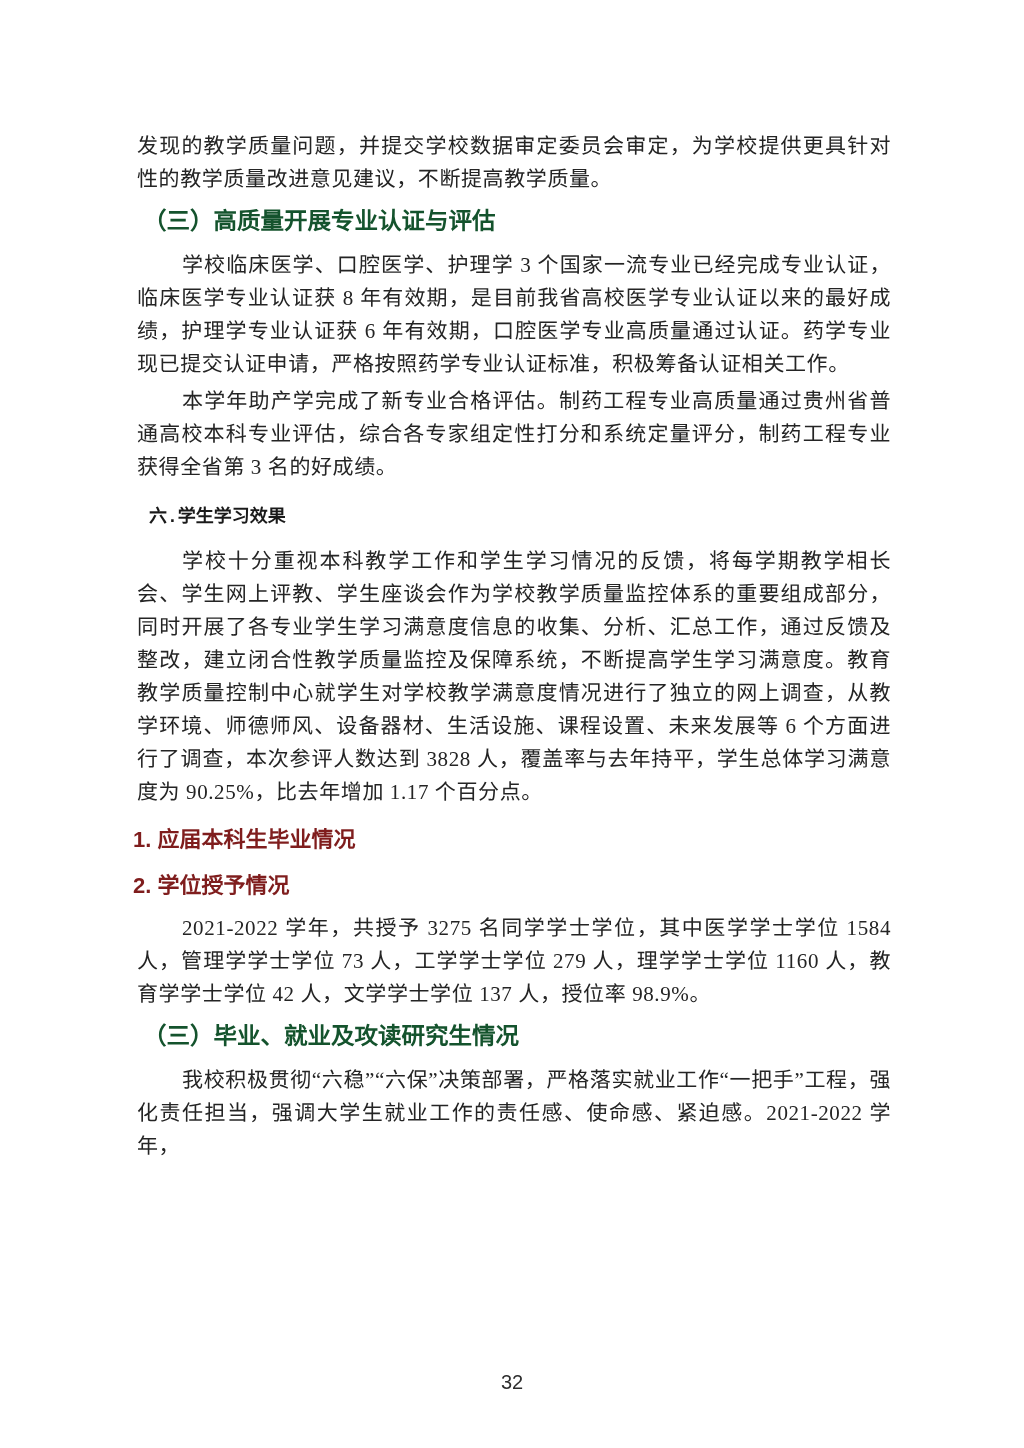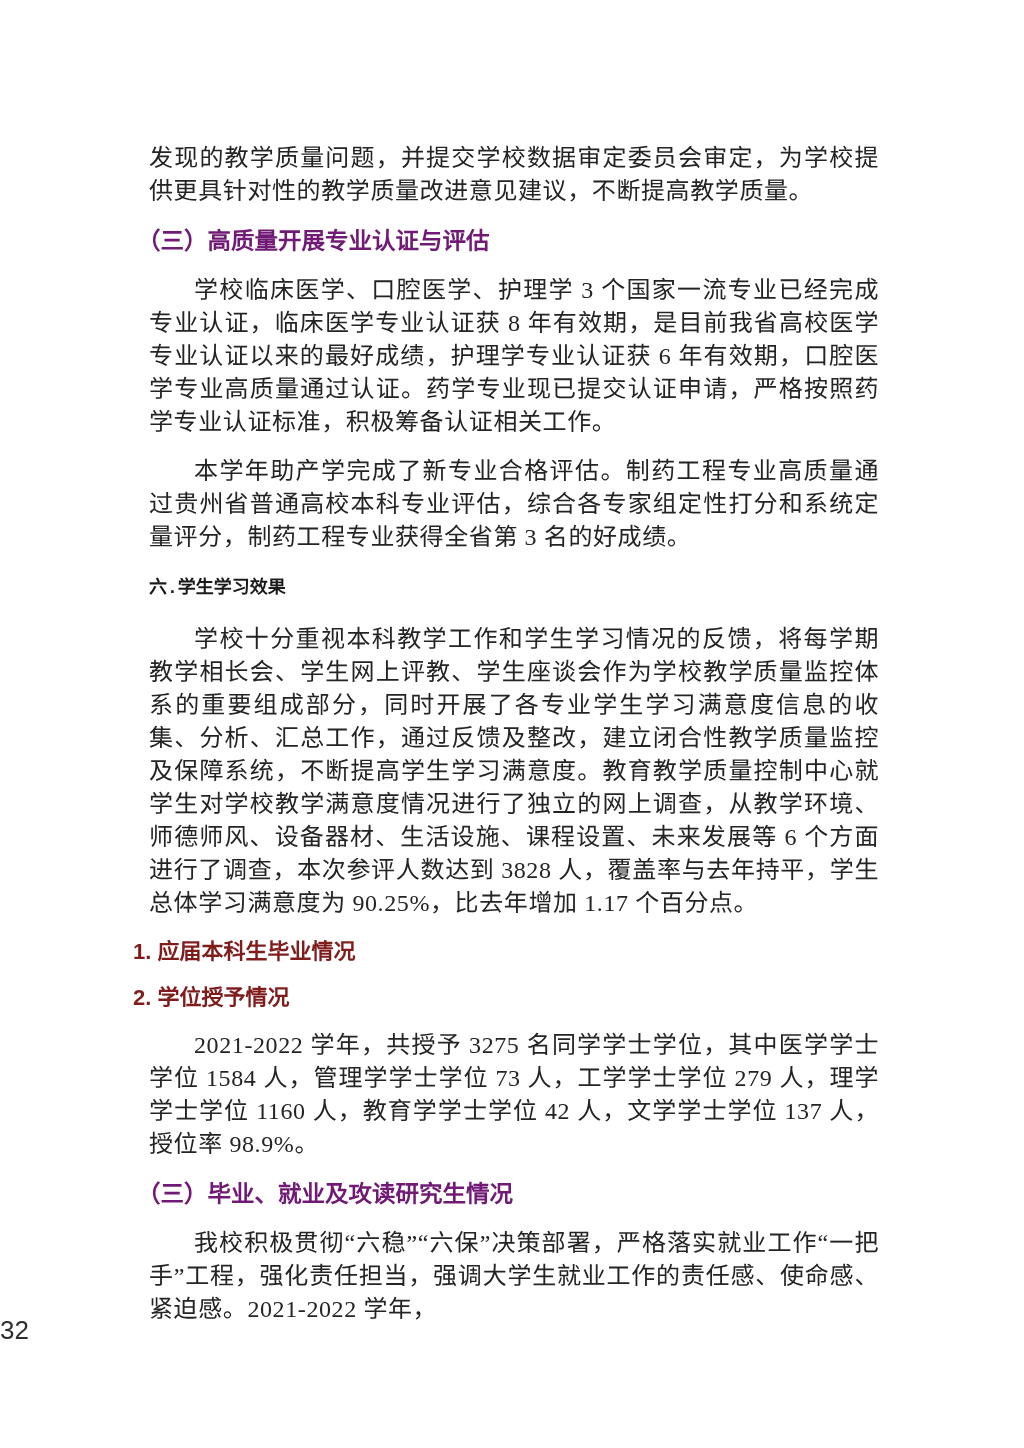--- a/index.html
+++ b/index.html
@@ -16,62 +16,63 @@
     font-family: "Liberation Serif", "DejaVu Serif", serif;
     color: #232323;
   }
   .content {
     position: absolute;
     left: 133px;
     top: 126px;
     width: 762px;
   }
   p.body {
-    margin: 16px;
-    font-size: 24px;
+    margin: 4px;
+    font-size: 21px;
     line-height: 33px;
     letter-spacing: 0.6px;
     text-align: justify;
     text-justify: inter-character;
     color: #242424;
   }
   p.body.indent {
     text-indent: 45px;
   }
   .h-chapter {
     margin: 15px 0 9px 16px;
     font-family: Liberation Mono, monospace;
     font-weight: 700;
     font-size: 18px;
     line-height: 37px;
     color: #1a1a1a;
   }
   .h-section {
-    margin: 8px 0 11px 4px;
+    margin: 8px 0 11px 10px;
     font-family: "Liberation Sans", "DejaVu Sans", sans-serif;
     font-weight: 700;
     font-size: 23.5px;
     line-height: 34px;
-    color: #701a75;
+    color: #14532d;
   }
   .h-sub {
     margin: 15px 0 11px 0;
     font-family: "Liberation Sans", "DejaVu Sans", sans-serif;
     font-weight: 700;
     font-size: 22px;
     line-height: 31px;
     color: #7f1d1d;
   }
   .pageno {
     position: absolute;
     left: 0;
     right: 0;
-    top: 1316px;
+    top: 1368px;
+    text-align: center;
     font-family: "Liberation Sans", "DejaVu Sans", sans-serif;
-    font-size: 26px;
+    font-size: 20px;
     line-height: 28px;
     color: #2e2e2e;
   }
 </style>
 </head>
 <body>
 
 <div class="page">
   <main class="content">
 

